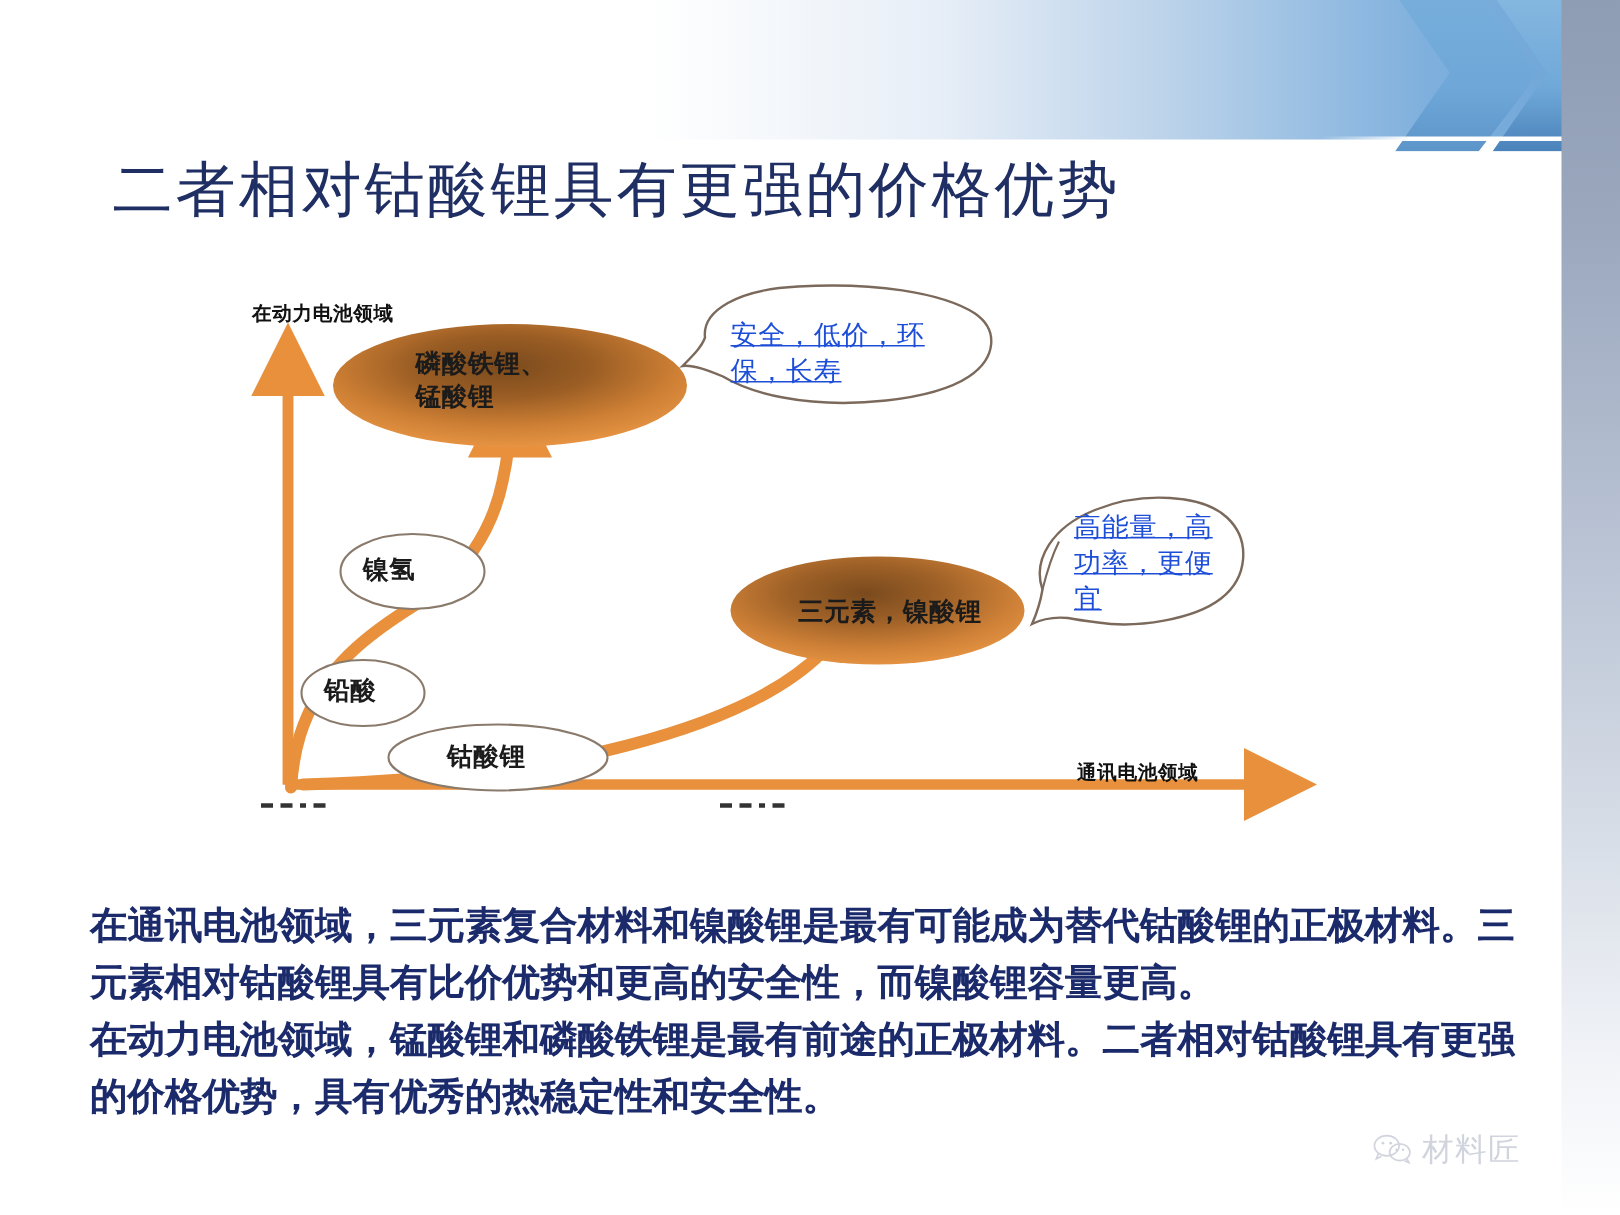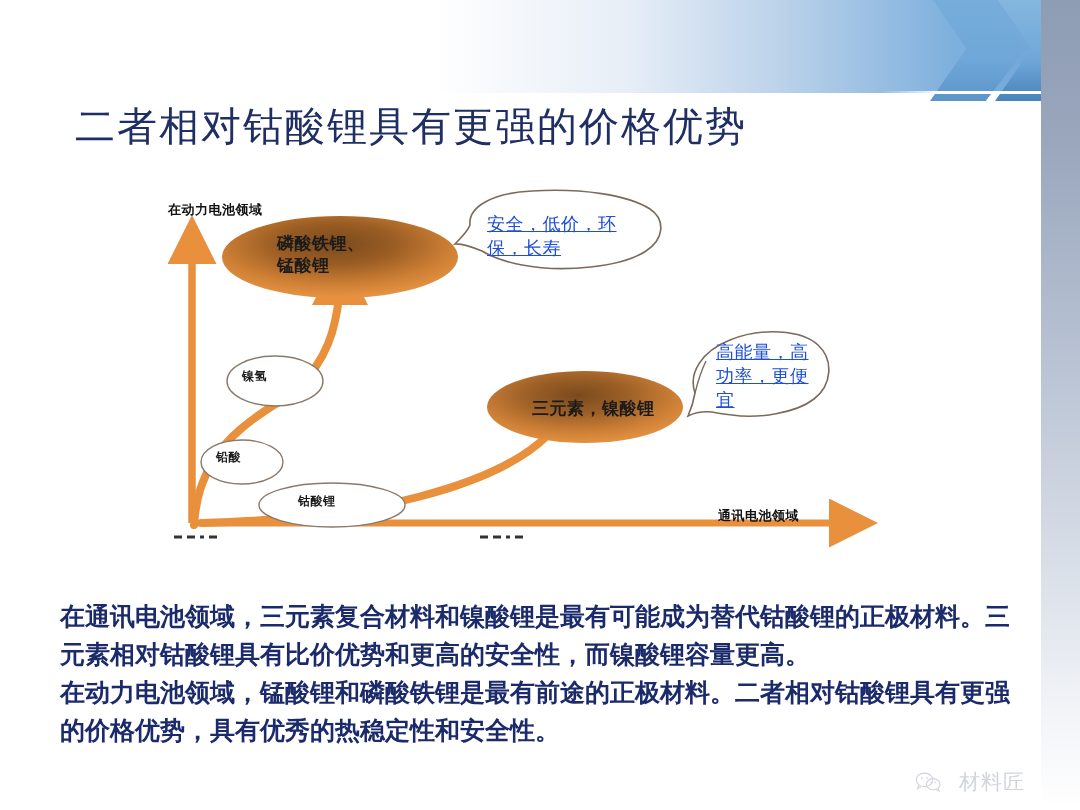--- a/index.html
+++ b/index.html
@@ -75,44 +75,43 @@
   .ell-text-1{left:127px;top:47px;}
   .ell-text-2{left:382px;top:212px;}
 
   .bubble-text{
     font-size:18px;color:#1d4ed8;letter-spacing:0.5px;text-decoration:underline;
   }
   .bub-text-1{left:337px;top:27px;}
   .bub-text-2{left:566px;top:155px;}
 
   .small-lbl{
-    font-size:12px;font-weight:bold;color:#1b1b1b;letter-spacing:0.5px;
+    font-size:17px;font-weight:bold;color:#1b1b1b;letter-spacing:0.5px;
   }
   .lbl-nimh{left:92px;top:184px;}
   .lbl-pba{left:66px;top:265px;}
   .lbl-licoo{left:148px;top:309px;}
 
   
   .body-text{
     position:absolute;left:60px;top:598px;width:960px;
     font-family:"DejaVu Serif","Liberation Serif",serif;
     font-weight:bold;
     font-size:25px;
     line-height:38px;
     color:#1b2a6b;
     letter-spacing:0px;
   }
   .body-text p{margin:0;}
 
   
   .watermark{
     position:absolute;left:915px;top:752px;
-    display:flex;align-items:center;gap:18px;
+    display:flex;align-items:center;gap:7px;
     opacity:.45;
-    margin-top:16px;
   }
   .wm-icon{width:26px;height:22px;display:block;}
   .wm-label{
     font-family:"DejaVu Serif","Liberation Serif",serif;
     font-size:21px;color:#9aa2b5;letter-spacing:1px;
   }
 </style>
 </head>
 <body>
 

